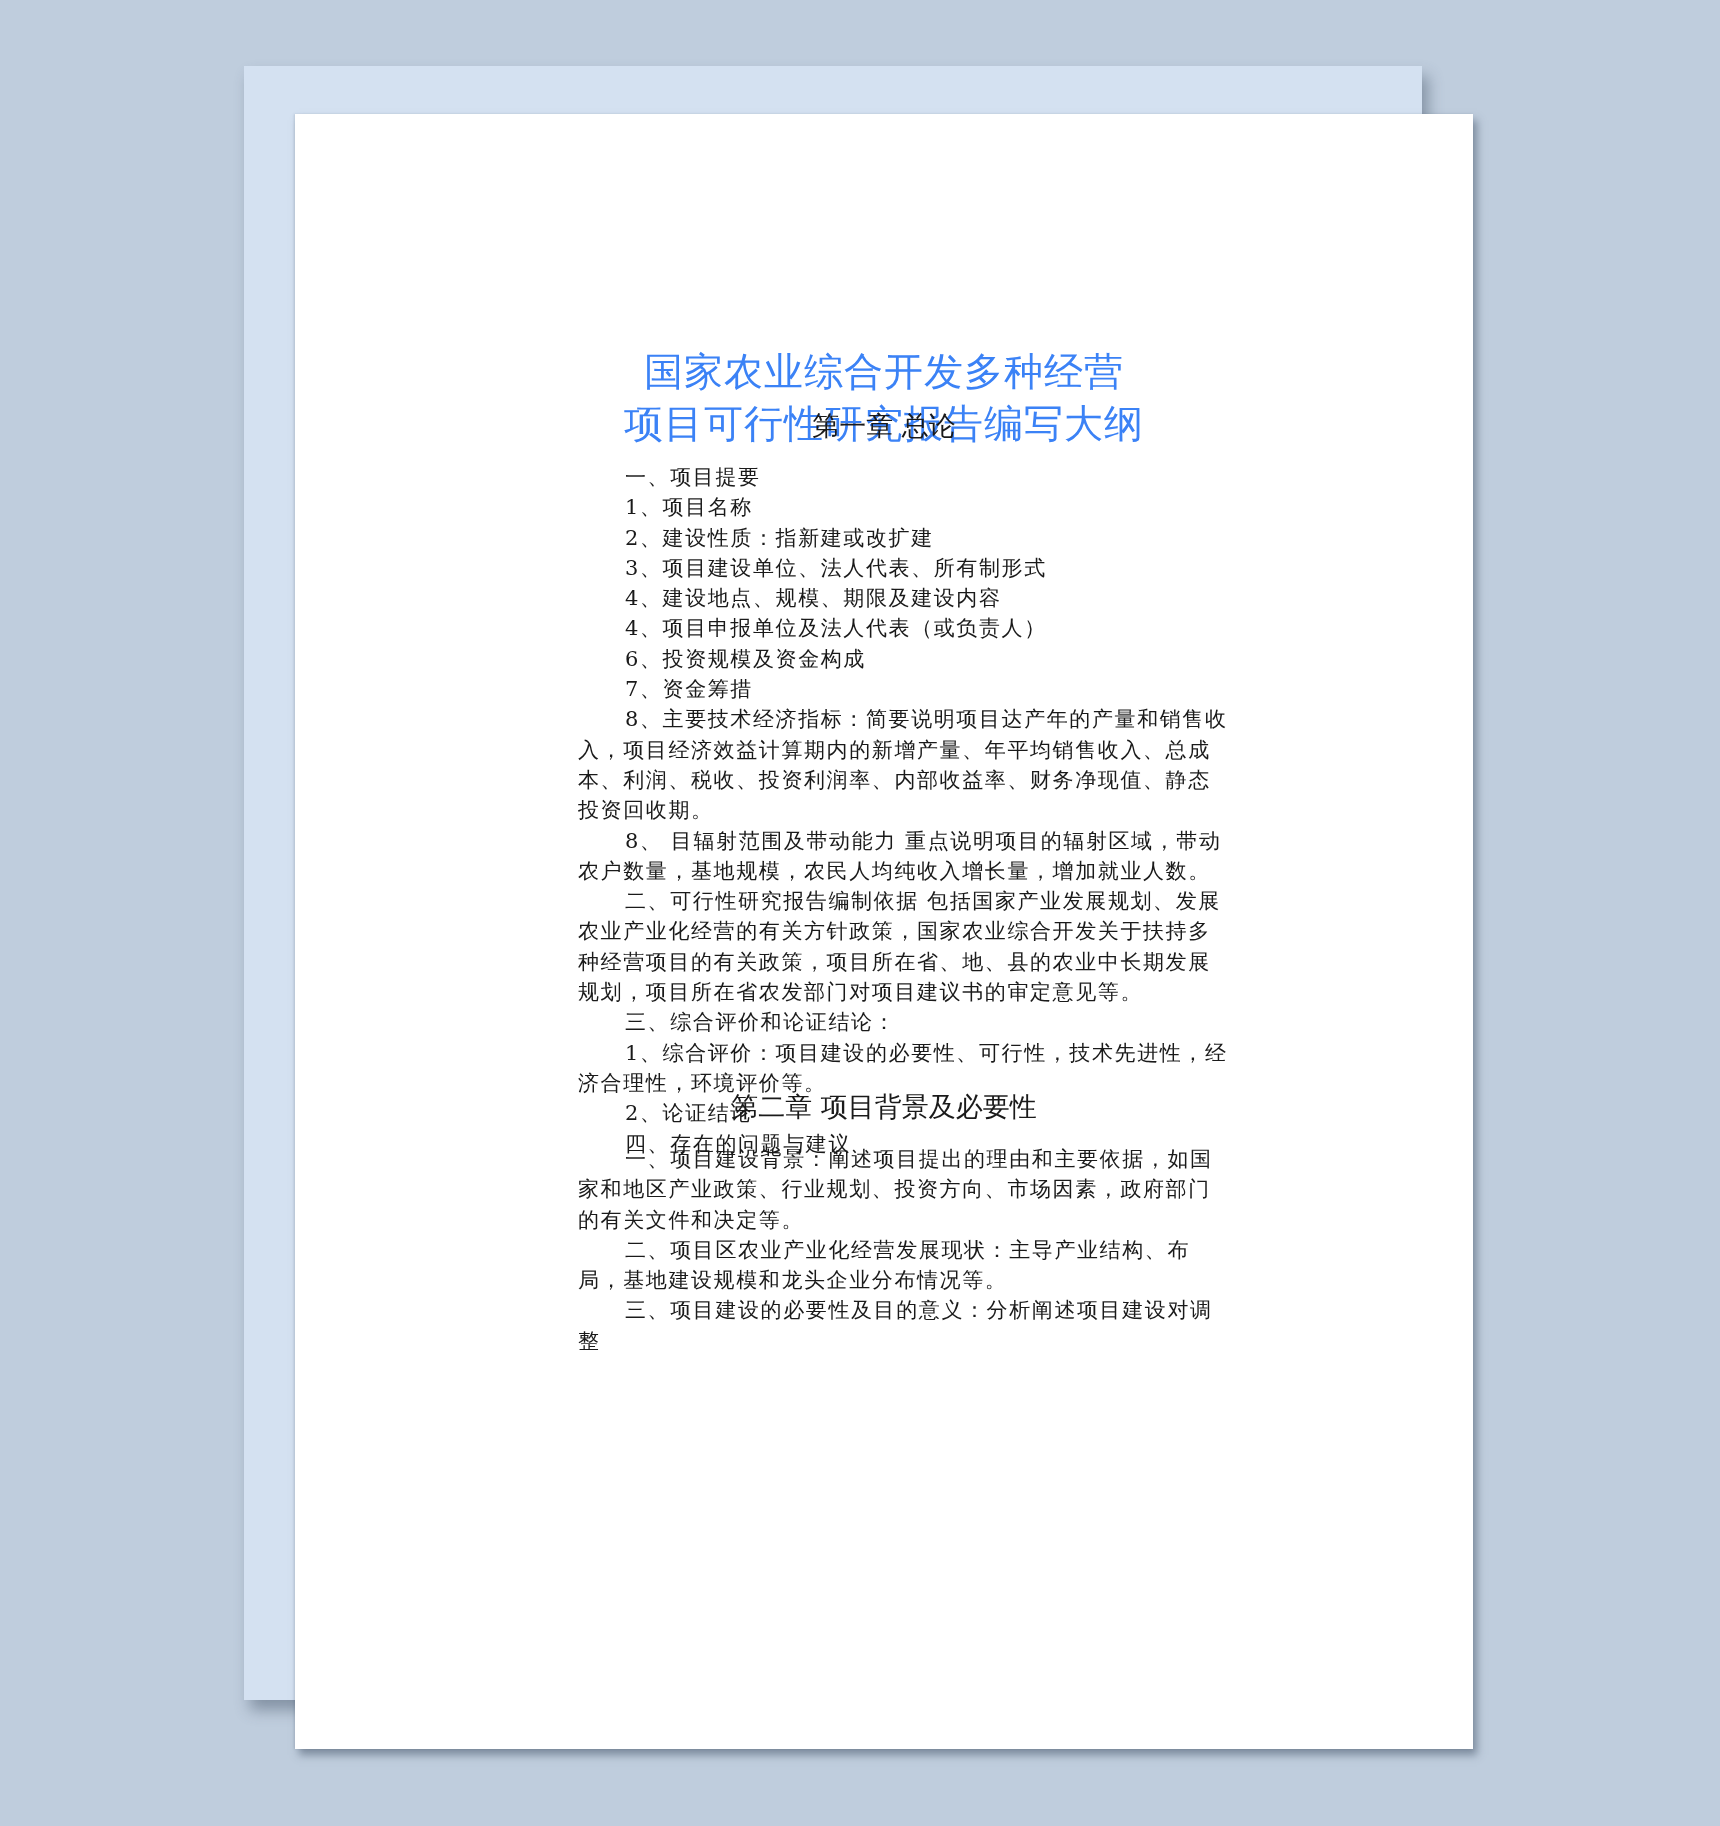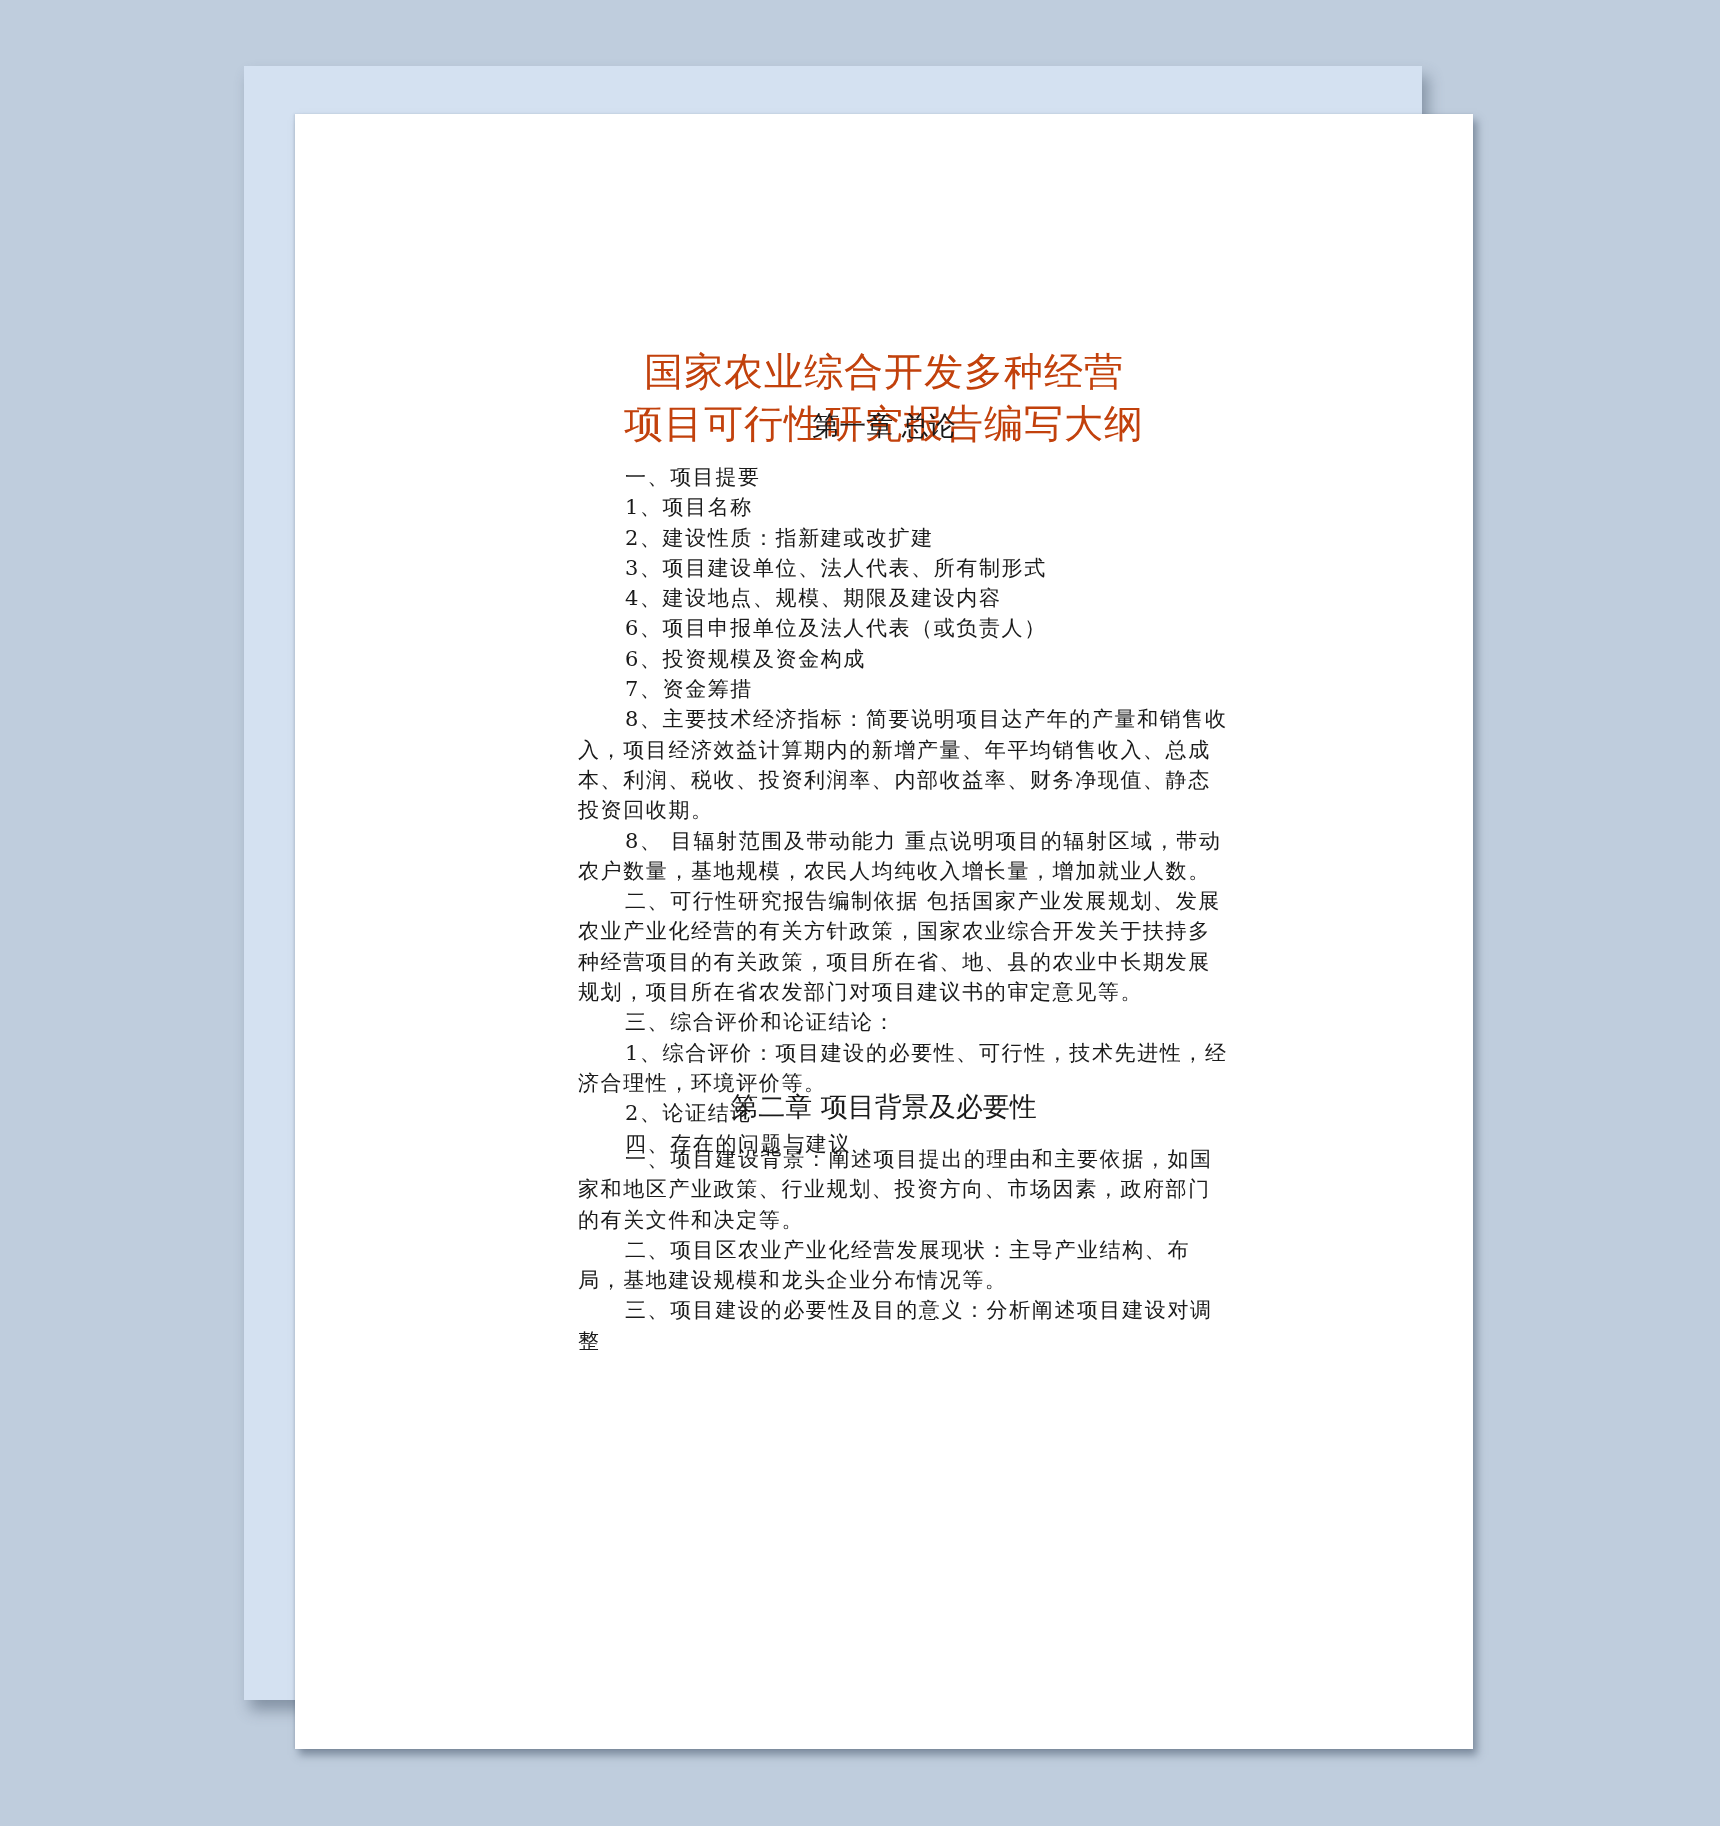--- a/index.html
+++ b/index.html
@@ -26,21 +26,21 @@
       box-shadow: 4px 6px 8px rgba(60,75,95,0.5), -1px 0 2px rgba(60,75,95,0.15);
     }
     .doc-title {
       position: absolute;
       left: 0; right: 0; top: 232px;
       text-align: center;
       font-family: "DejaVu Sans", "Liberation Sans", sans-serif;
       font-size: 39px;
       line-height: 52px;
       letter-spacing: 1px;
-      color: #c2410c;
+      color: #3b82f6;
     }
     .chapter-heading {
       position: absolute;
       left: 0; right: 0;
       text-align: center;
       font-size: 27px;
       line-height: 30px;
     }
     .body {
       position: absolute;
@@ -66,21 +66,21 @@
   </div>
 
   <div class="chapter-heading" style="top:297px;">第一章  总论</div>
 
   <div class="body" style="top:348px;">
     <p class="p ind">一、项目提要</p>
     <p class="p ind">1、项目名称</p>
     <p class="p ind">2、建设性质：指新建或改扩建</p>
     <p class="p ind">3、项目建设单位、法人代表、所有制形式</p>
     <p class="p ind">4、建设地点、规模、期限及建设内容</p>
-    <p class="p ind">6、项目申报单位及法人代表（或负责人）</p>
+    <p class="p ind">4、项目申报单位及法人代表（或负责人）</p>
     <p class="p ind">6、投资规模及资金构成</p>
     <p class="p ind">7、资金筹措</p>
     <p class="p ind">8、主要技术经济指标：简要说明项目达产年的产量和销售收入，项目经济效益计算期内的新增产量、年平均销售收入、总成本、利润、税收、投资利润率、内部收益率、财务净现值、静态投资回收期。</p>
     <p class="p ind">8、 目辐射范围及带动能力 重点说明项目的辐射区域，带动农户数量，基地规模，农民人均纯收入增长量，增加就业人数。</p>
     <p class="p ind">二、可行性研究报告编制依据 包括国家产业发展规划、发展农业产业化经营的有关方针政策，国家农业综合开发关于扶持多种经营项目的有关政策，项目所在省、地、县的农业中长期发展规划，项目所在省农发部门对项目建议书的审定意见等。</p>
     <p class="p ind">三、综合评价和论证结论：</p>
     <p class="p ind">1、综合评价：项目建设的必要性、可行性，技术先进性，经济合理性，环境评价等。</p>
     <p class="p ind">2、论证结论</p>
     <p class="p ind">四、存在的问题与建议</p>
   </div>

